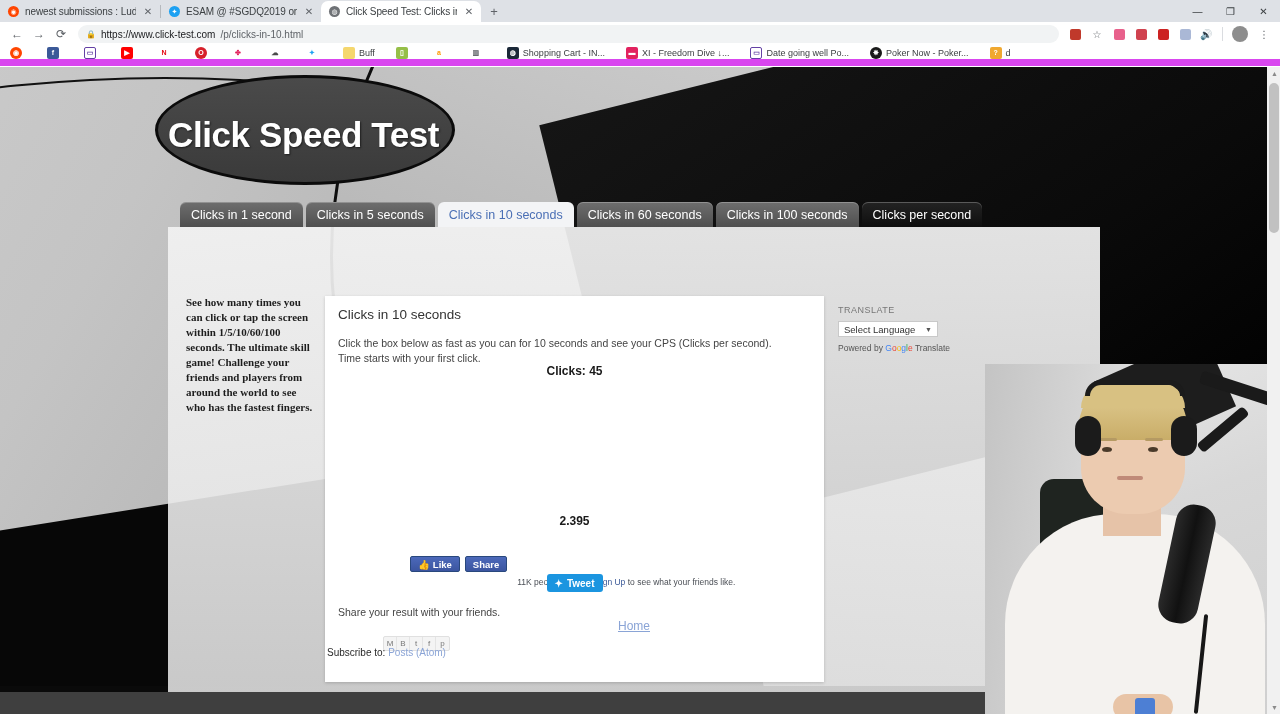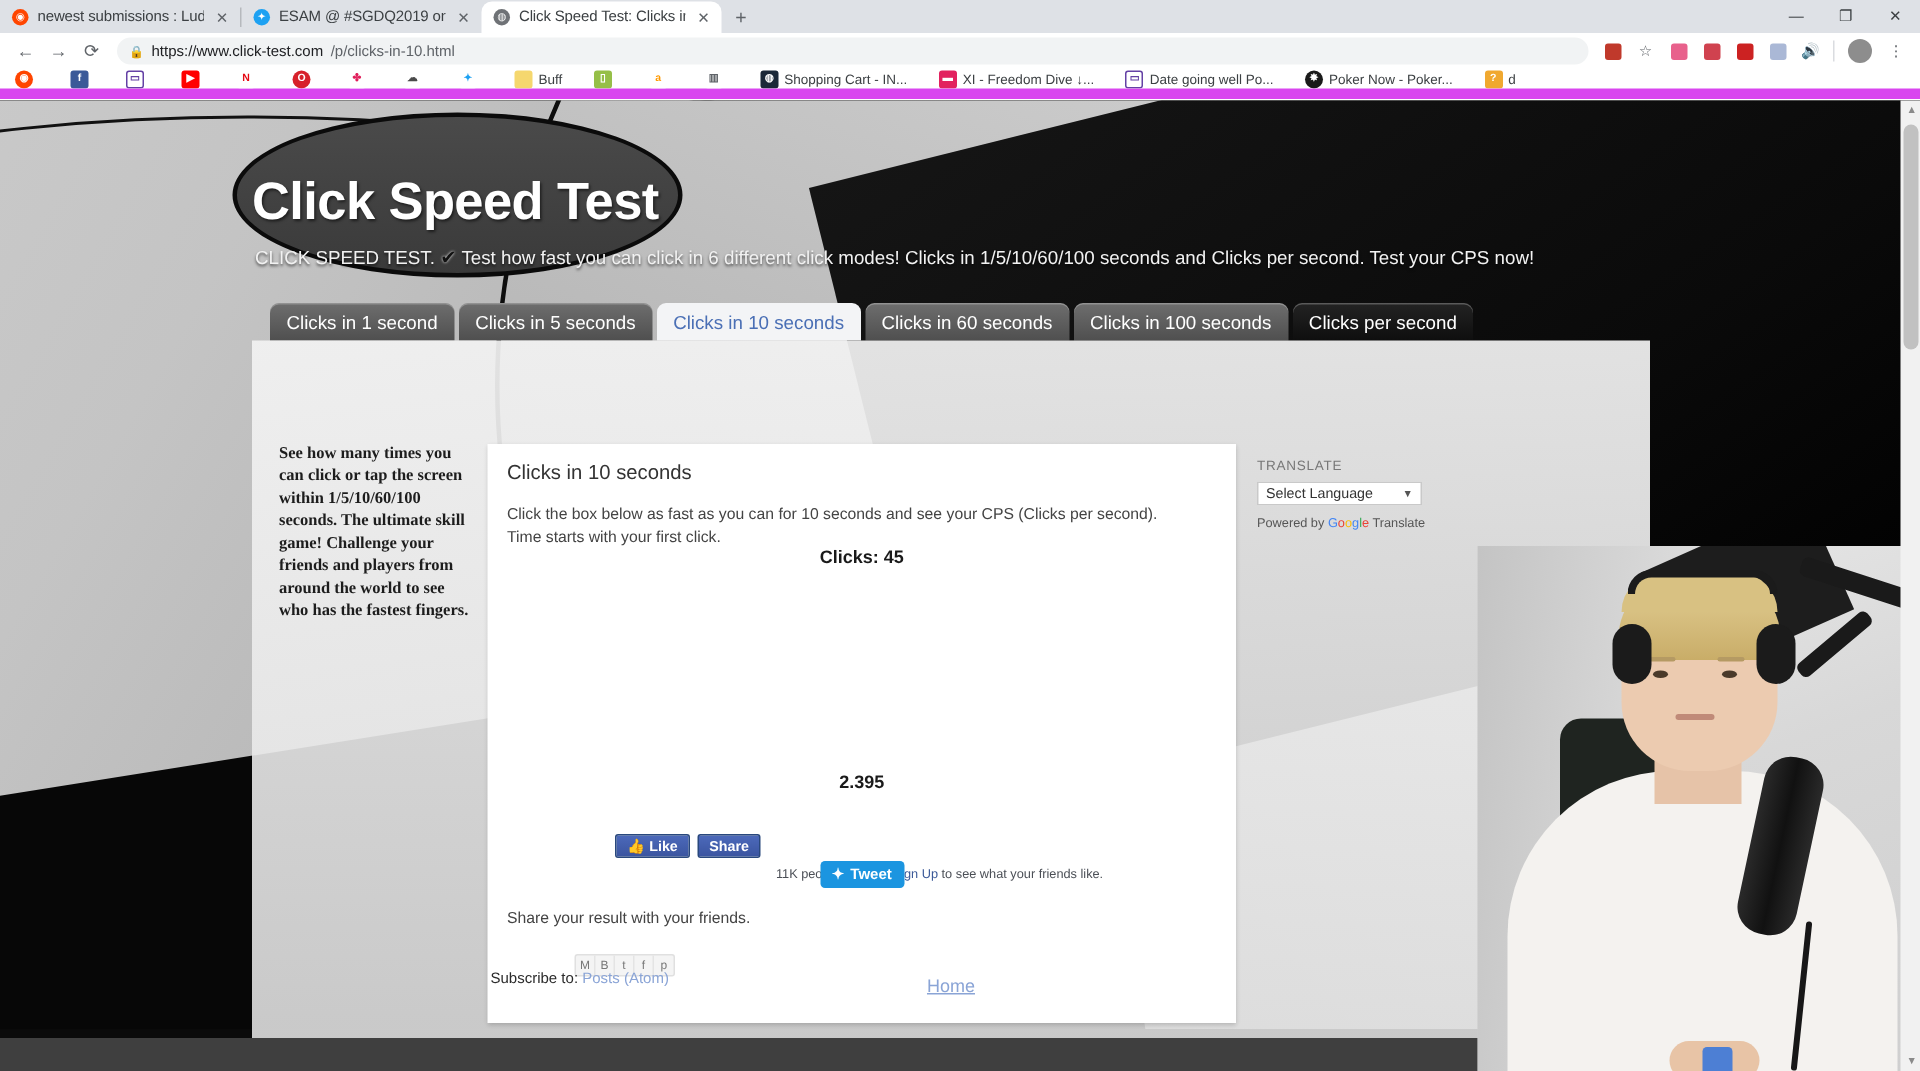--- a/index.html
+++ b/index.html
@@ -247,32 +247,32 @@
     width: 13px; height: 13px; display: flex; align-items: center; justify-content: center;
     font-size: 8px; color: #777; border-right: 1px solid #e4e4e4;
   }
   .si:last-child { border-right: none; }
 
   .translate {
     position: absolute; left: 670px; top: 78px; width: 150px;
   }
   .tr-head { font-size: 9px; color: #777; letter-spacing: .5px; }
   .tr-select {
-    margin-top: 6px; width: 110px; height: 16px;
+    margin-top: 6px; width: 100px; height: 16px;
     background: #fff; border: 1px solid #c9c9c9;
     display: flex; align-items: center; justify-content: space-between;
     padding: 0 5px; font-size: 9.5px; color: #333;
   }
   .tr-caret { font-size: 7px; color: #555; }
   .tr-foot { margin-top: 6px; font-size: 8.5px; color: #555; }
   .g-b { color: #4285f4; } .g-r { color: #ea4335; } .g-y { color: #fbbc05; } .g-g { color: #34a853; }
 
   .homelink {
     position: absolute; left: 0; top: 552px; width: 932px; text-align: center;
-    font-size: 12px; color: #8aa4d6; margin-top: 31px;
+    font-size: 12px; color: #8aa4d6;
   }
   .subscribe {
     position: absolute; left: 159px; top: 580px;
     font-size: 10px; color: #2b2b2b;
   }
   .subscribe a { color: #8aa4d6; text-decoration: none; }
 
   
   .webcam {
     position: absolute; right: 0; bottom: 0; width: 295px; height: 350px;
@@ -470,25 +470,20 @@
     <div class="bgshape bg-ell-3"></div>
     <div class="bgshape bg-blob-head"></div>
     <div class="bgshape bg-dark-tr"></div>
     <div class="bgshape bg-dark-bl"></div>
     <div class="bgshape bg-bottombar2"></div>
     <div class="bgshape bg-bottombar"></div>
 
     <div class="page">
 
       <div class="site-title">Click Speed Test</div>
-      <div class="site-desc">
-        <span>CLICK SPEED TEST.</span>
-        <span class="chk">✔</span>
-        <span>Test how fast you can click in 6 different click modes! Clicks in 1/5/10/60/100 seconds and Clicks per second. Test your CPS now!</span>
-      </div>
 
       <div class="tabs-row">
         <div class="ptab">Clicks in 1 second</div>
         <div class="ptab">Clicks in 5 seconds</div>
         <div class="ptab active">Clicks in 10 seconds</div>
         <div class="ptab">Clicks in 60 seconds</div>
         <div class="ptab">Clicks in 100 seconds</div>
         <div class="ptab dark">Clicks per second</div>
       </div>
 

